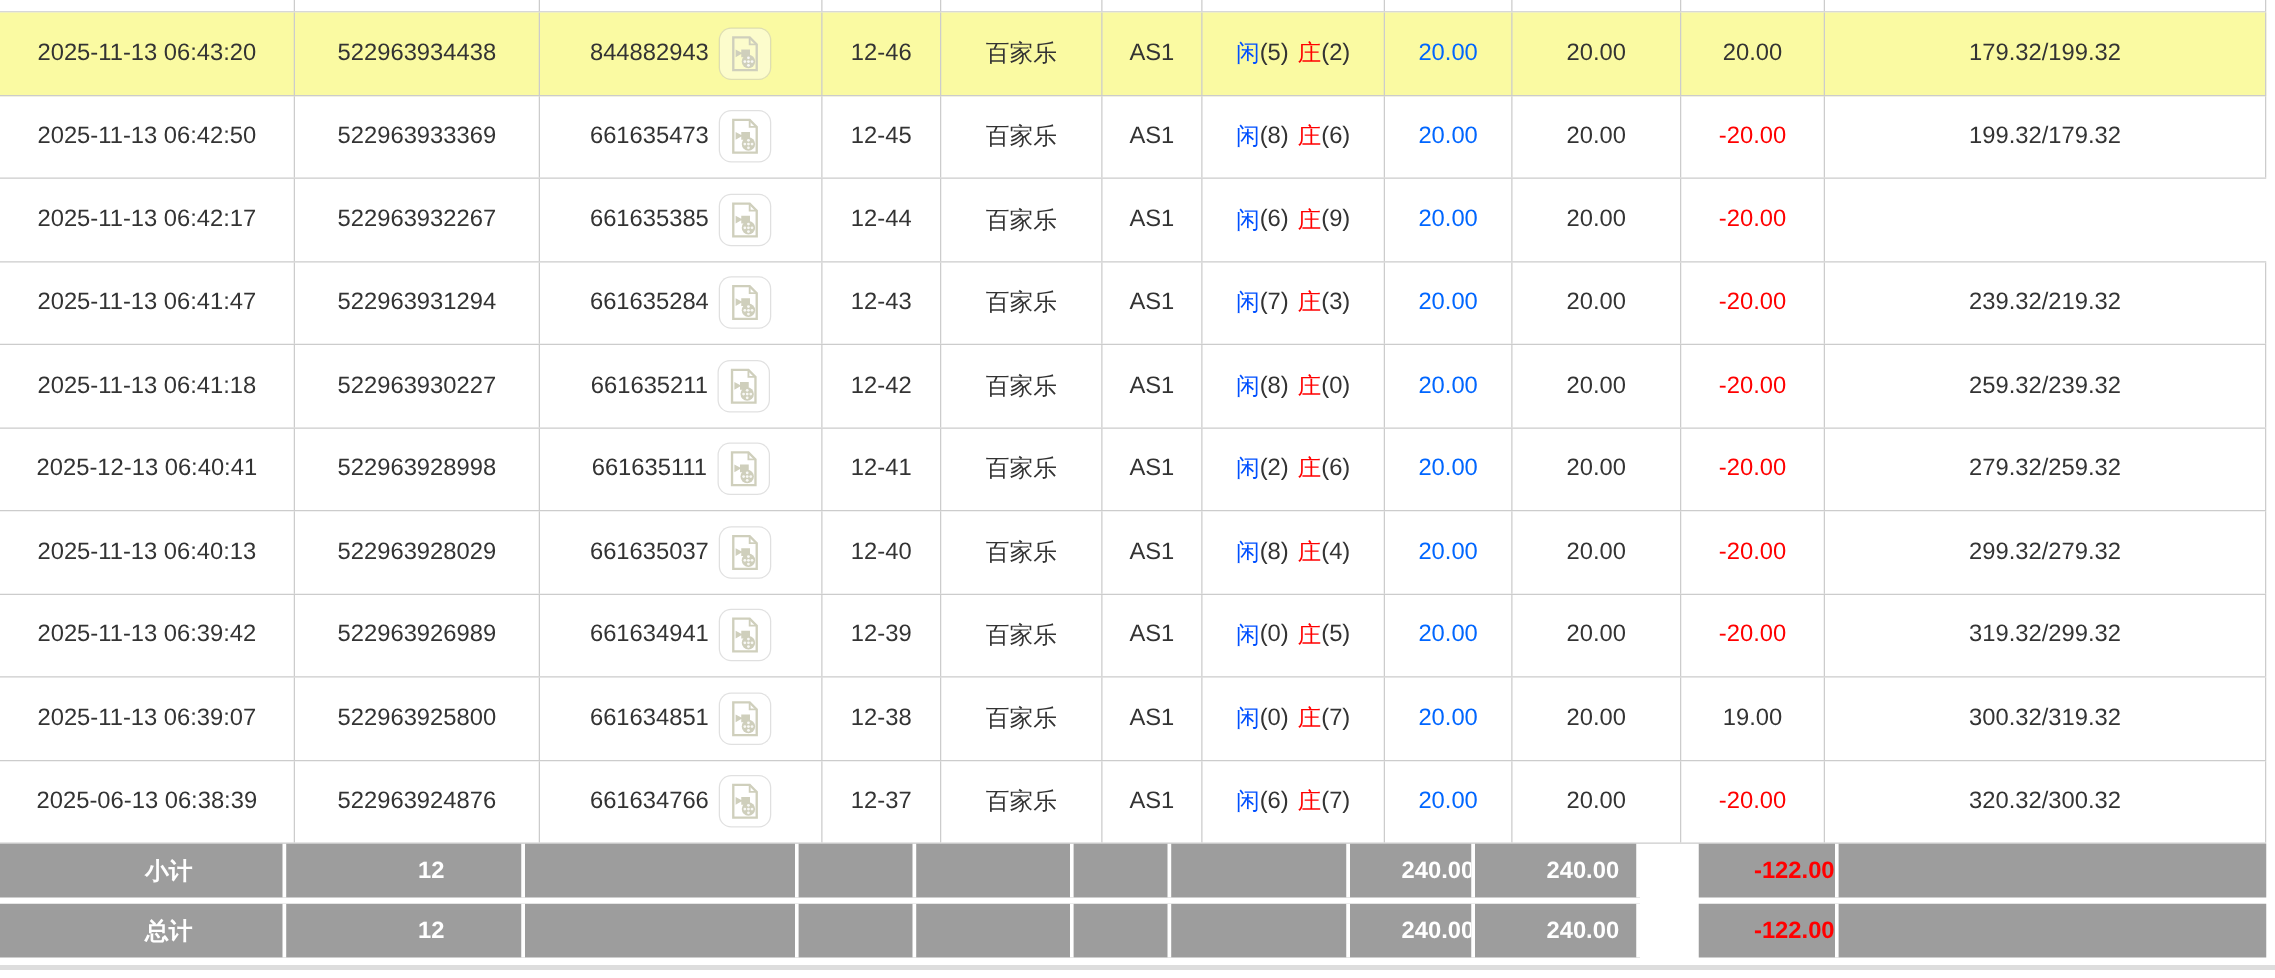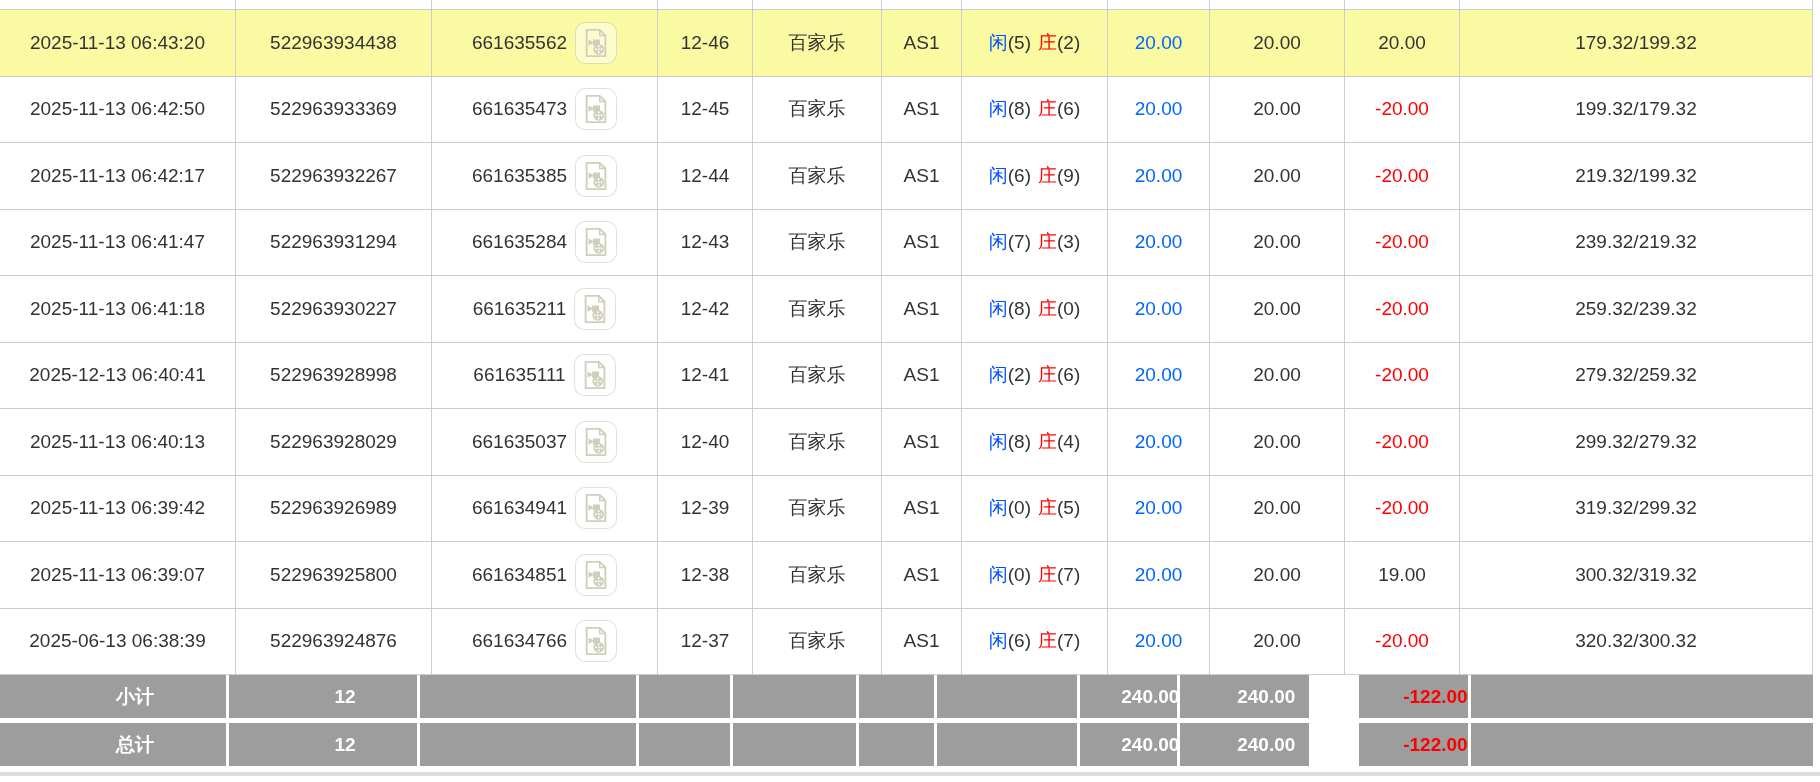--- a/index.html
+++ b/index.html
@@ -69,21 +69,21 @@
     <div class="cell c9"></div>
     <div class="cell c10"></div>
     <div class="cell c11"></div>
   </div>
 
   <div id="rows">
   <div class="row highlight">
     <div class="cell c1">2025-11-13 06:43:20</div>
     <div class="cell c2">522963934438</div>
     <div class="cell c3">
-      <span>661635562</span>
+      <span>844882943</span>
       <button class="video-btn">
         <svg width="30" height="30" viewBox="0 0 24 24">
           <path d="M4.5 1.5 H15 L19.5 6 V22.5 H4.5 Z" fill="none" stroke="#cfcfbc" stroke-width="1.5"></path>
           <path d="M15 1.5 V6 H19.5" fill="none" stroke="#cfcfbc" stroke-width="1.2"></path>
           <path d="M6 9.2 L9.6 11.2 V9.2 H15.2 V14.2 H9.6 V12.2 L6 14.2 Z" fill="#cfcfbc"></path>
           <circle cx="14.2" cy="17" r="4.3" fill="#cfcfbc"></circle>
           <circle cx="14.2" cy="17" r="0.9" fill="rgba(255,255,255,0.85)"></circle>
           <circle cx="14.2" cy="14.6" r="0.9" fill="rgba(255,255,255,0.85)"></circle>
           <circle cx="14.2" cy="19.4" r="0.9" fill="rgba(255,255,255,0.85)"></circle>
           <circle cx="11.9" cy="17" r="0.9" fill="rgba(255,255,255,0.85)"></circle>
@@ -170,21 +170,20 @@
       <span class="player-label">闲</span>
           <span>(6)</span>
       <span class="banker-label">庄</span>
           <span>(9)</span>
     </div>
     <div class="cell c8">
       <a class="bet-link">20.00</a>
     </div>
     <div class="cell c9">20.00</div>
     <div class="cell c10 neg">-20.00</div>
-    <div class="cell c11">219.32/199.32</div>
   </div>
 
   <div class="row">
     <div class="cell c1">2025-11-13 06:41:47</div>
     <div class="cell c2">522963931294</div>
     <div class="cell c3">
       <span>661635284</span>
       <button class="video-btn">
         <svg width="30" height="30" viewBox="0 0 24 24">
           <path d="M4.5 1.5 H15 L19.5 6 V22.5 H4.5 Z" fill="none" stroke="#cfcfbc" stroke-width="1.5"></path>

